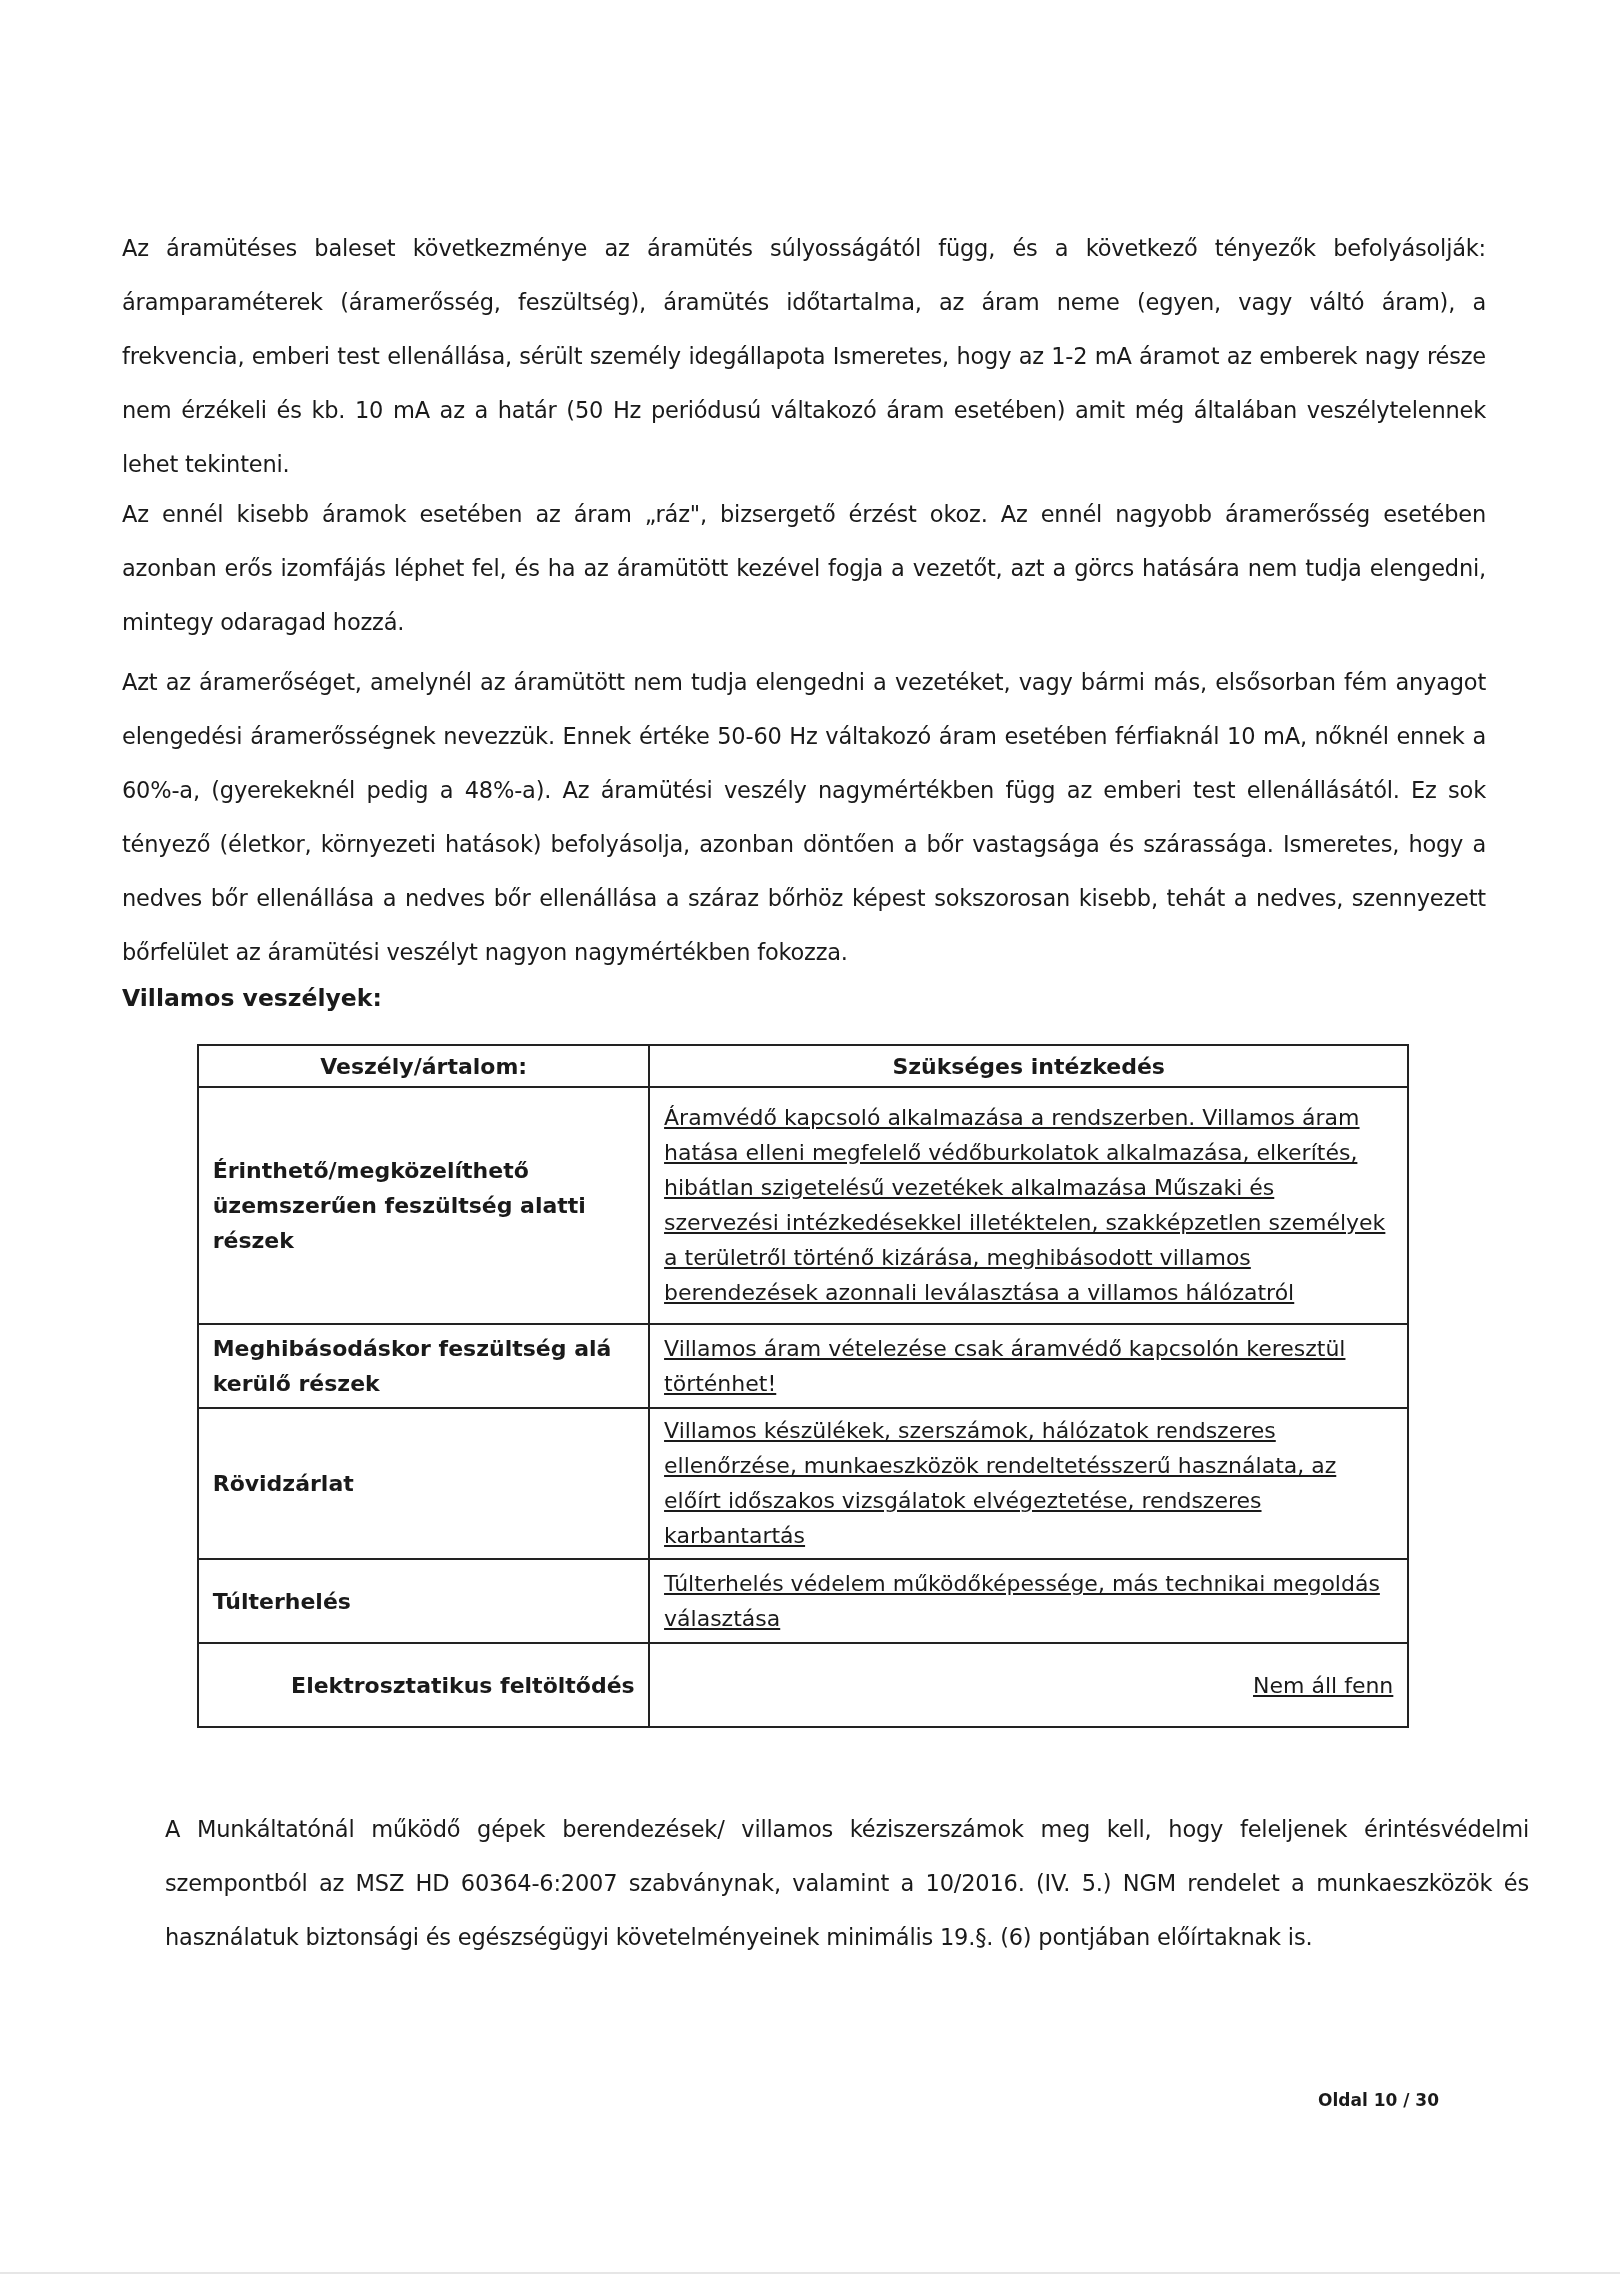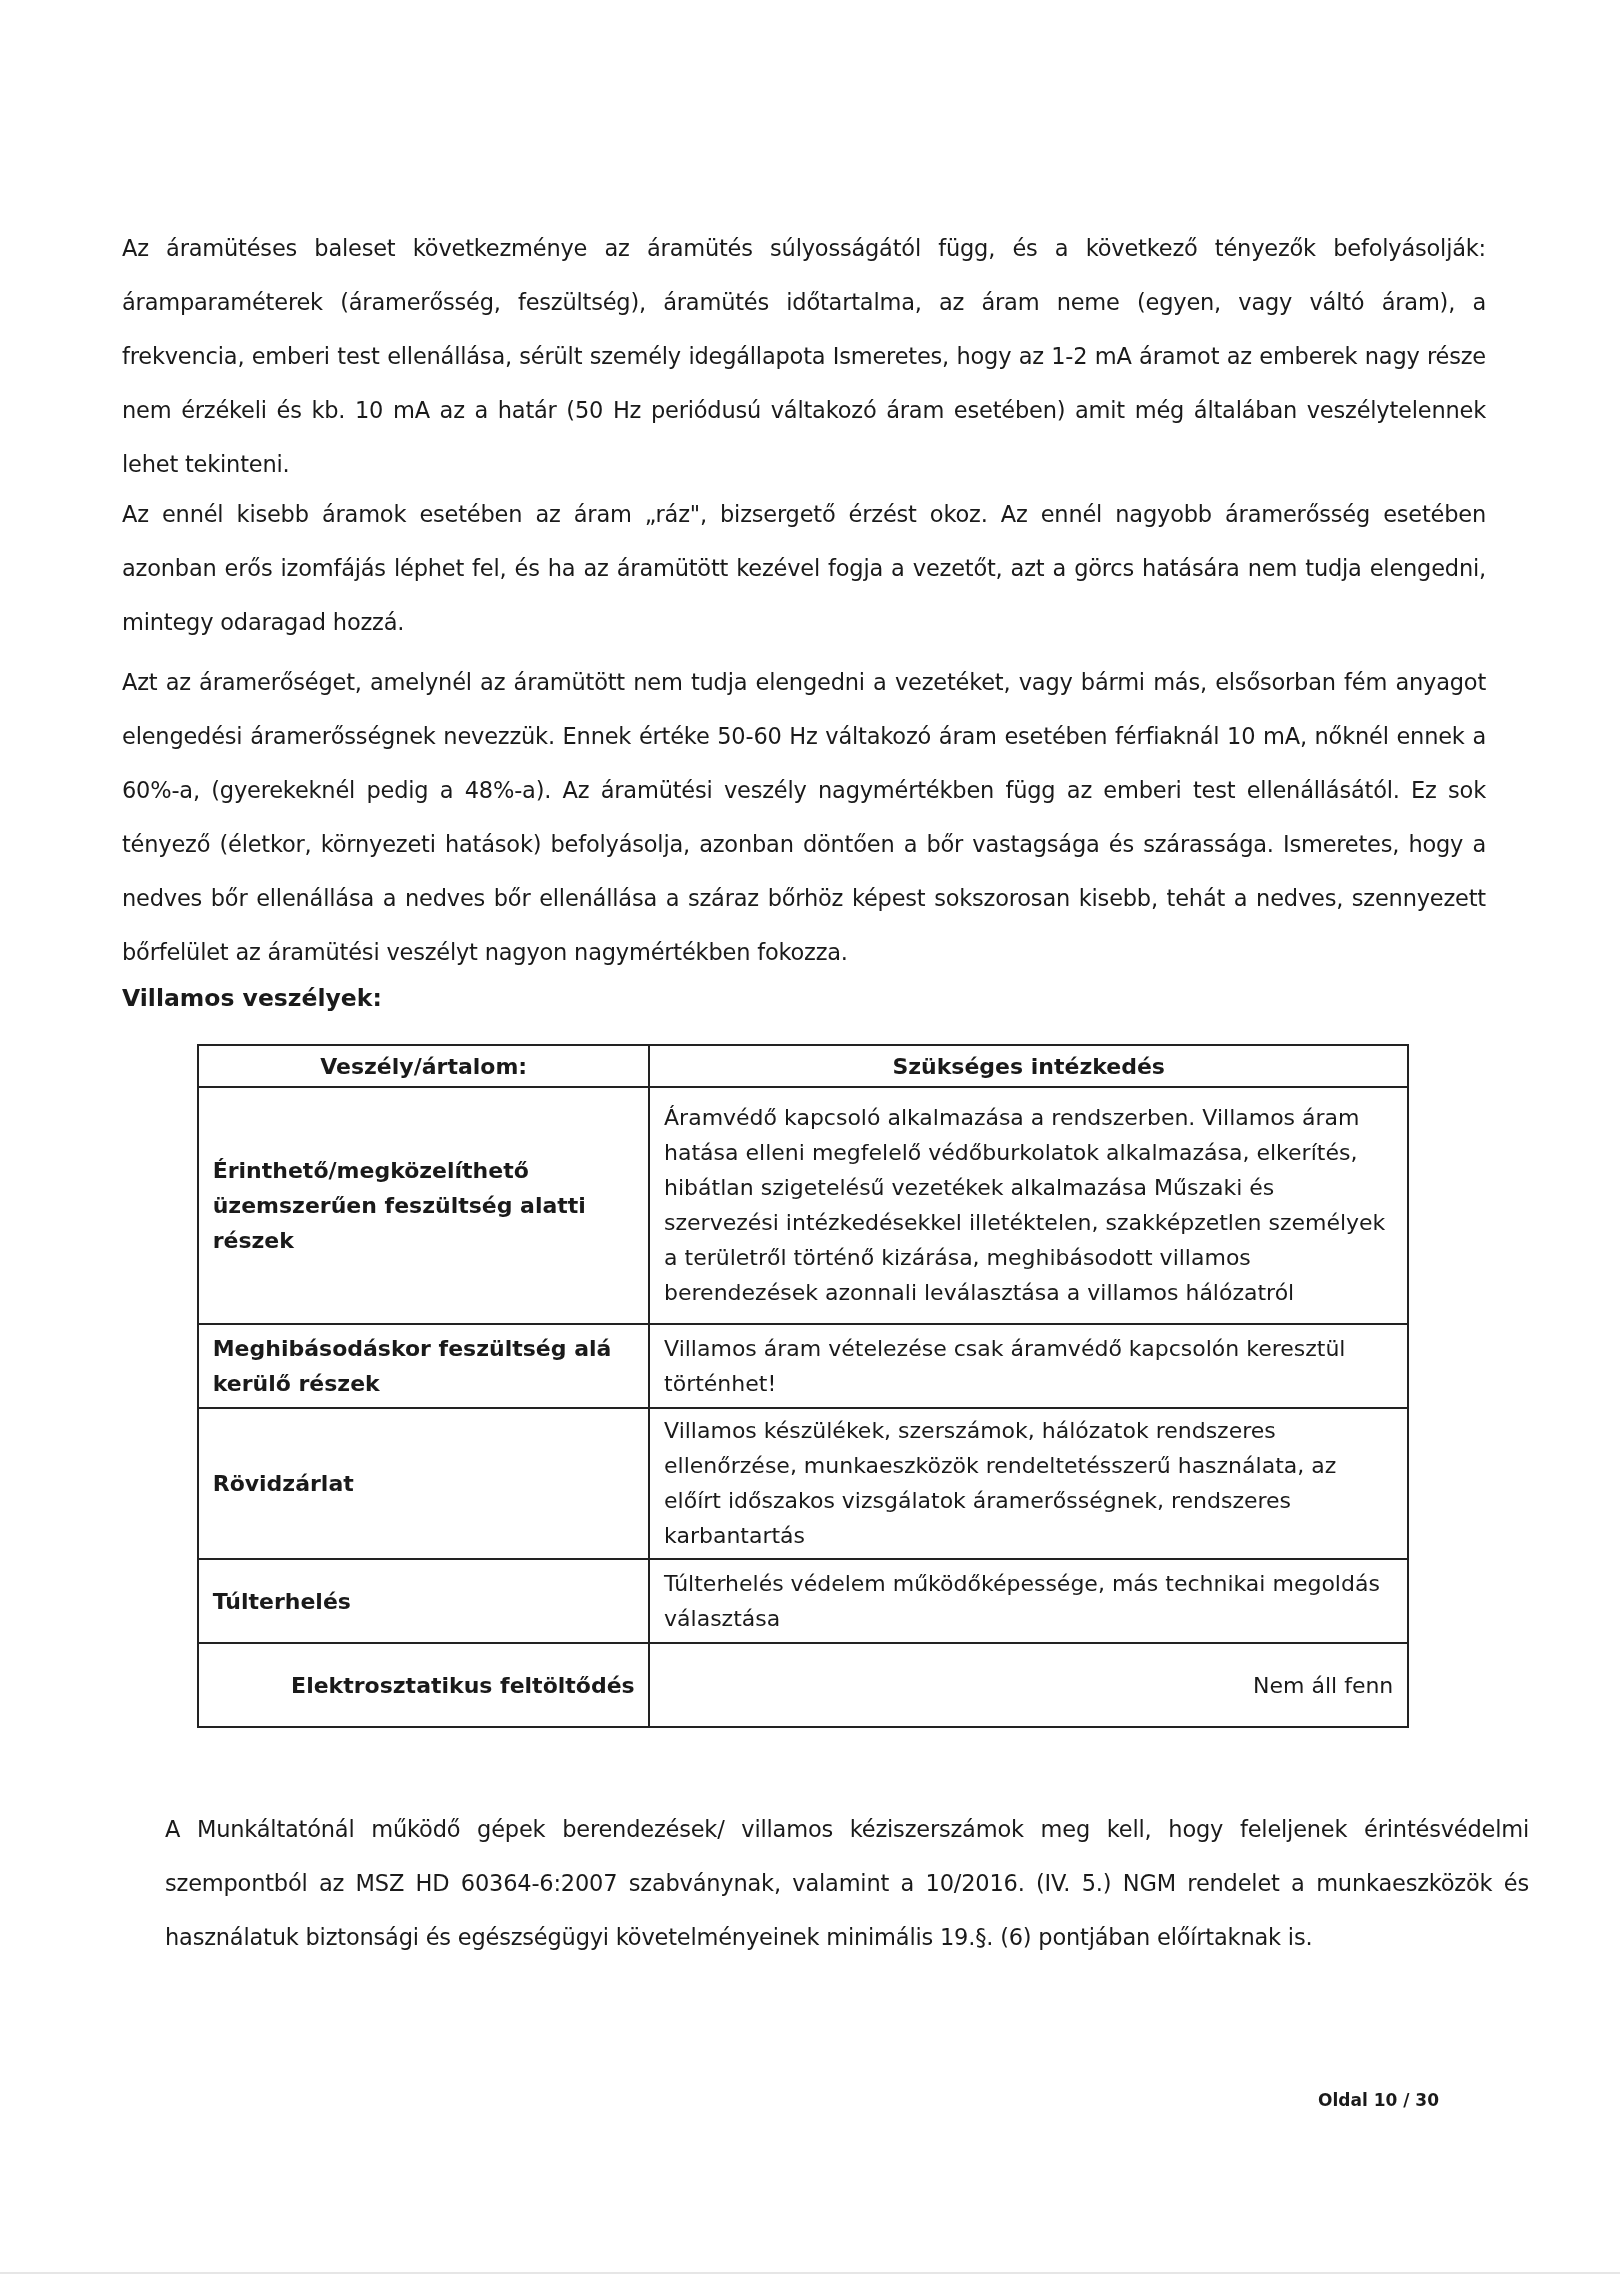--- a/index.html
+++ b/index.html
@@ -14,21 +14,21 @@
     text-align: justify; letter-spacing: -0.2px; }
   .p1 { top: 221px; }
   .p2 { top: 487px; }
   .p3 { top: 655px; }
   .subheading { position: absolute; left: 122px; top: 984px; font-size: 23.5px; font-weight: bold; }
   table.hazards { position: absolute; left: 197px; top: 1044px; width: 1212px; border-collapse: collapse;
     font-size: 22px; line-height: 35px; }
   table.hazards th, table.hazards td { border: 2px solid #222; vertical-align: middle; padding: 3.9px 13.7px; }
   table.hazards th { font-weight: bold; text-align: center; height: 36px; padding: 2px 7.8px; }
   table.hazards td.hazard { width: 422px; font-weight: bold; margin-left: 8px; }
-  table.hazards td.measure { font-weight: normal; }
+  table.hazards td.measure { font-weight: normal; text-decoration: underline; }
   tr.r1 td { height: 227px; }
   tr.r2 td { height: 74px; }
   tr.r3 td { height: 142px; }
   tr.r4 td { height: 74px; }
   tr.r5 td { height: 74px; text-align: right; }
   .p4 { top: 1802px; margin-left: 43px; }
   .footer { position: absolute; left: 1318px; top: 2090px; font-size: 17px; font-weight: bold; }
   .scan-line { position: absolute; left: 0; top: 2272px; width: 1620px; height: 2px; background: #e6e6e6; }
 </style>
 </head>
@@ -54,21 +54,21 @@
       <tr class="r1">
         <td class="hazard">Érinthető/megközelíthető üzemszerűen feszültség alatti részek</td>
         <td class="measure">Áramvédő kapcsoló alkalmazása a rendszerben. Villamos áram hatása elleni megfelelő védőburkolatok alkalmazása, elkerítés, hibátlan szigetelésű vezetékek alkalmazása Műszaki és szervezési intézkedésekkel illetéktelen, szakképzetlen személyek a területről történő kizárása, meghibásodott villamos berendezések azonnali leválasztása a villamos hálózatról</td>
       </tr>
       <tr class="r2">
         <td class="hazard">Meghibásodáskor feszültség alá kerülő részek</td>
         <td class="measure">Villamos áram vételezése csak áramvédő kapcsolón keresztül történhet!</td>
       </tr>
       <tr class="r3">
         <td class="hazard">Rövidzárlat</td>
-        <td class="measure">Villamos készülékek, szerszámok, hálózatok rendszeres ellenőrzése, munkaeszközök rendeltetésszerű használata, az előírt időszakos vizsgálatok áramerősségnek, rendszeres karbantartás</td>
+        <td class="measure">Villamos készülékek, szerszámok, hálózatok rendszeres ellenőrzése, munkaeszközök rendeltetésszerű használata, az előírt időszakos vizsgálatok elvégeztetése, rendszeres karbantartás</td>
       </tr>
       <tr class="r4">
         <td class="hazard">Túlterhelés</td>
         <td class="measure">Túlterhelés védelem működőképessége, más technikai megoldás választása</td>
       </tr>
       <tr class="r5">
         <td class="hazard">Elektrosztatikus feltöltődés</td>
         <td class="measure">Nem áll fenn</td>
       </tr>
     </tbody>

